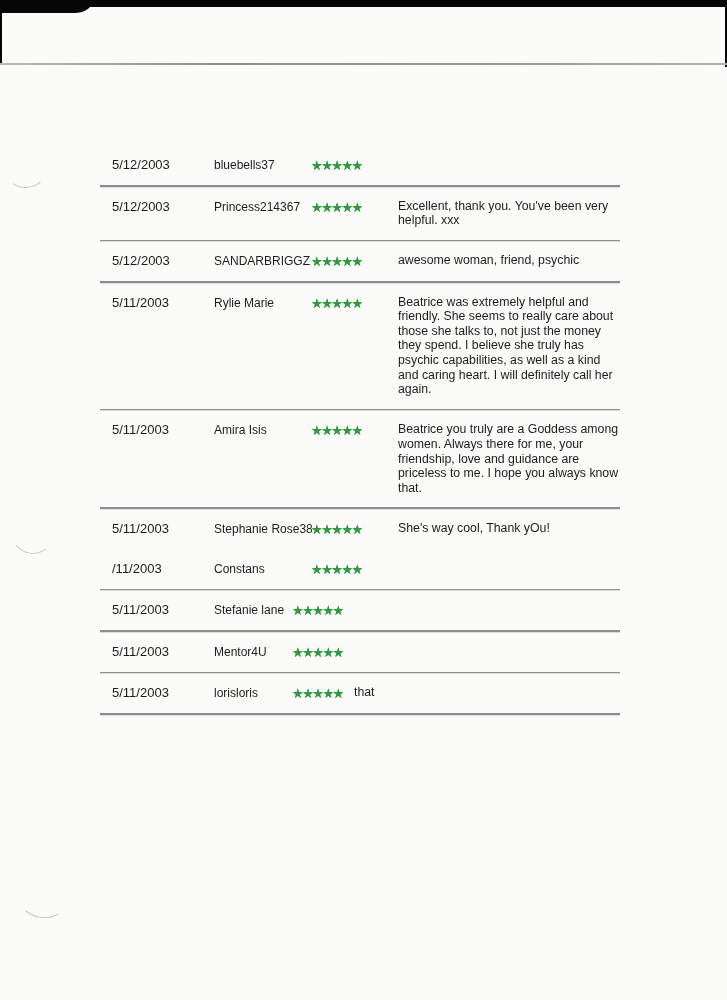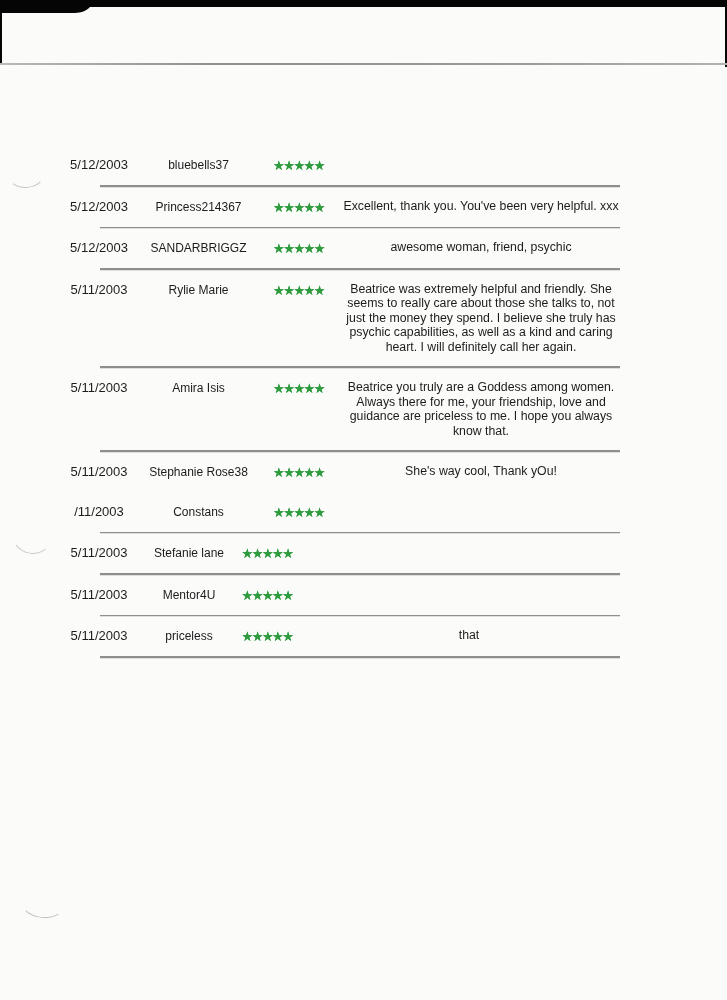--- a/index.html
+++ b/index.html
@@ -24,31 +24,30 @@
     background:linear-gradient(to right,#b9b9b9,#8f8f8f 30%,#9a9a9a 70%,#b2b2b2);}
   .arc{position:absolute;border:1px solid transparent;border-bottom:1px solid var(--artifact);border-radius:50%;}
   .arc1{left:7px;top:158px;width:36px;height:28px;transform:rotate(-4deg);}
   .arc2{left:11px;top:508px;width:42px;height:44px;transform:rotate(8deg);border-bottom-color:#cccccc;}
   .arc3{left:21px;top:888px;width:42px;height:28px;transform:rotate(6deg);}
   
   .reviews{position:absolute;top:157px;left:0;width:727px;}
   .row{
     display:grid;
     grid-template-columns:86px 113px 87px 1fr;
-    padding:0 107px 0 56px;
+    padding:0 107px 0 112px;
     align-items:start;
-    text-align:center;
   }
   .row.wide{
     grid-template-columns:86px 94px 62px 1fr;
     padding-right:87px;
   }
   .row.no-divider-gap{margin-bottom:24px;}
   .cell-date{font-size:13px;line-height:15px;white-space:nowrap;}
-  .cell-user{font-size:12px;line-height:15px;padding-top:1px;white-space:nowrap;}
+  .cell-user{font-size:12px;line-height:15px;padding-top:1px;white-space:nowrap;margin-left:16px;}
   .cell-stars{
     font-size:13px;line-height:14px;padding-top:2px;
     color:var(--star-color);
     letter-spacing:-1.5px;
     text-shadow:0 0 0.6px var(--star-color);
     white-space:nowrap;
   }
   .cell-text{font-size:12.3px;line-height:14.6px;}
   .divider{
     height:1.5px;background:var(--divider);
@@ -123,18 +122,18 @@
   </div>
 <div class="divider"></div>
   <div class="row wide">
     <span class="cell-date">5/11/2003</span>
     <span class="cell-user">Mentor4U</span>
     <span class="cell-stars">★★★★★</span>
   </div>
 <div class="divider"></div>
   <div class="row wide">
     <span class="cell-date">5/11/2003</span>
-    <span class="cell-user">priceless</span>
+    <span class="cell-user">lorisloris</span>
     <span class="cell-stars">★★★★★</span>
     <span class="cell-text">that</span>
   </div>
 <div class="divider"></div>
   </main>
 
 </body></html>

